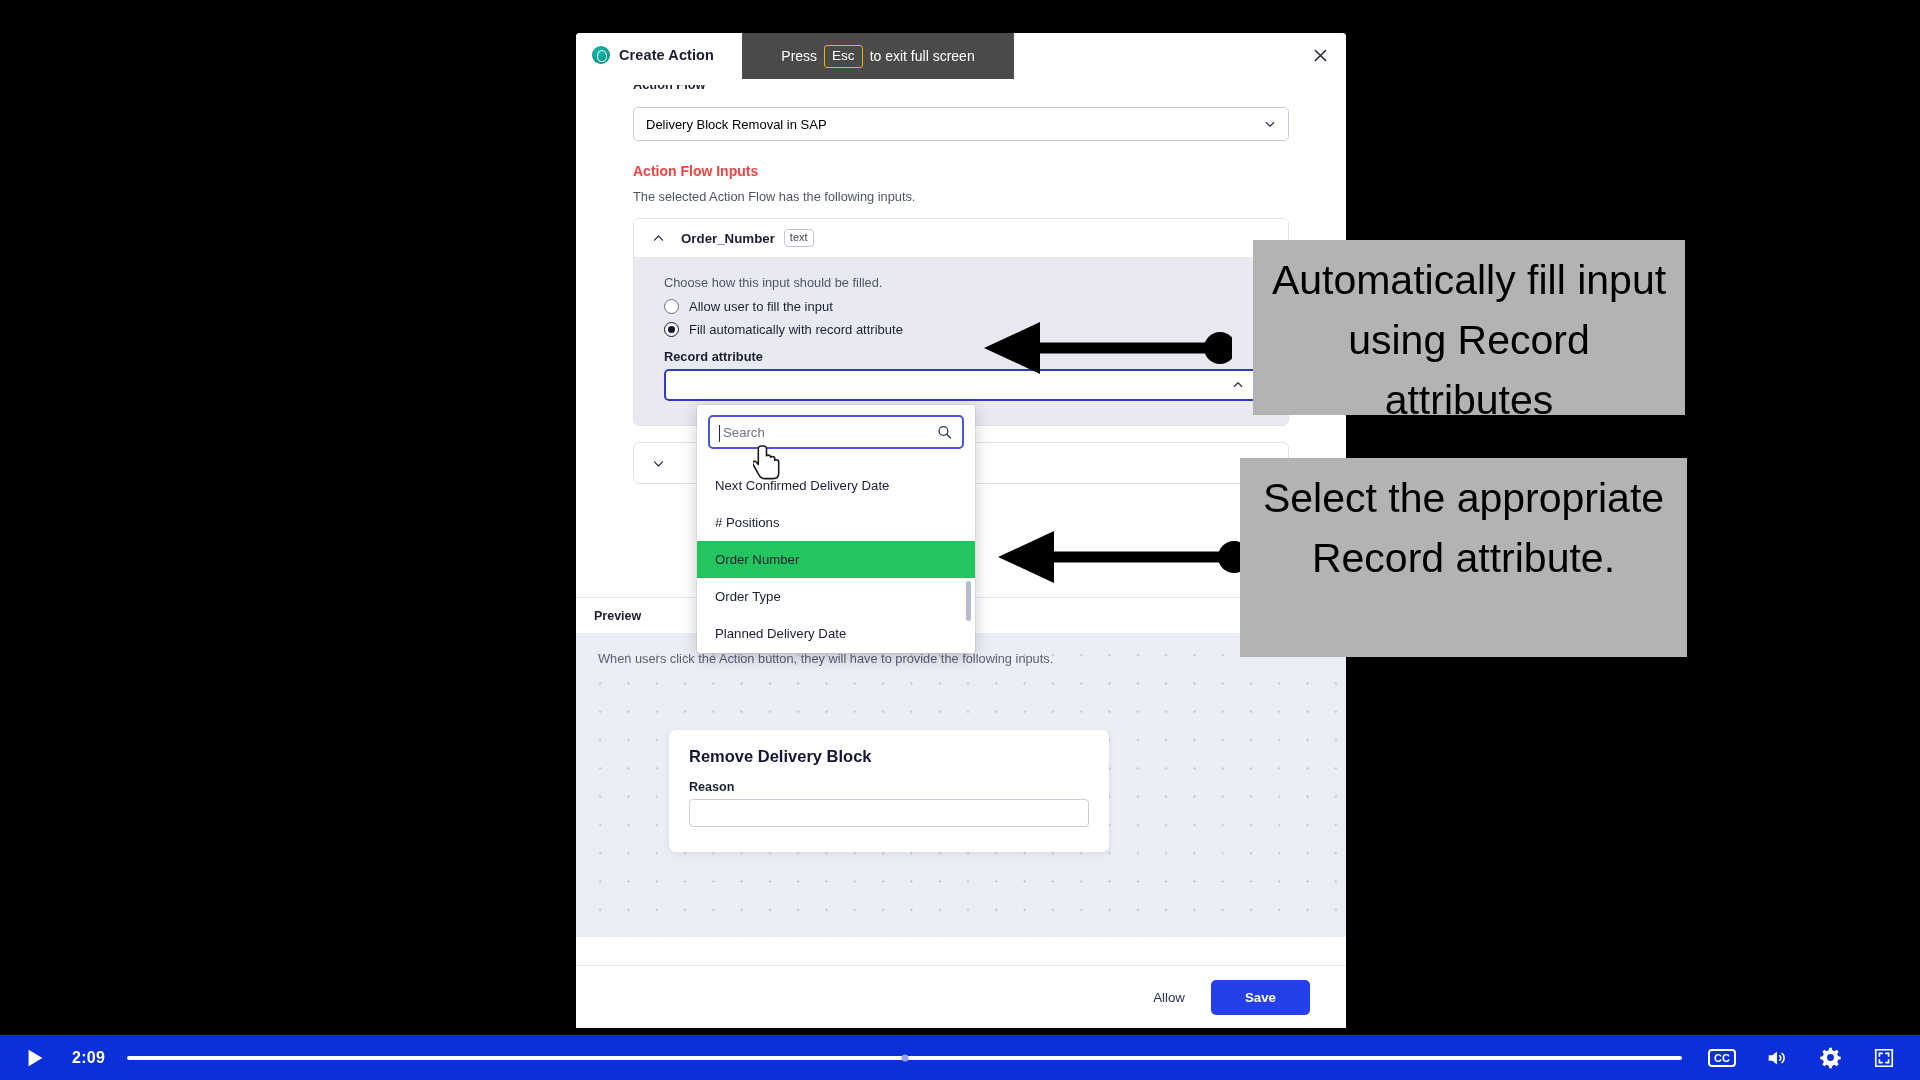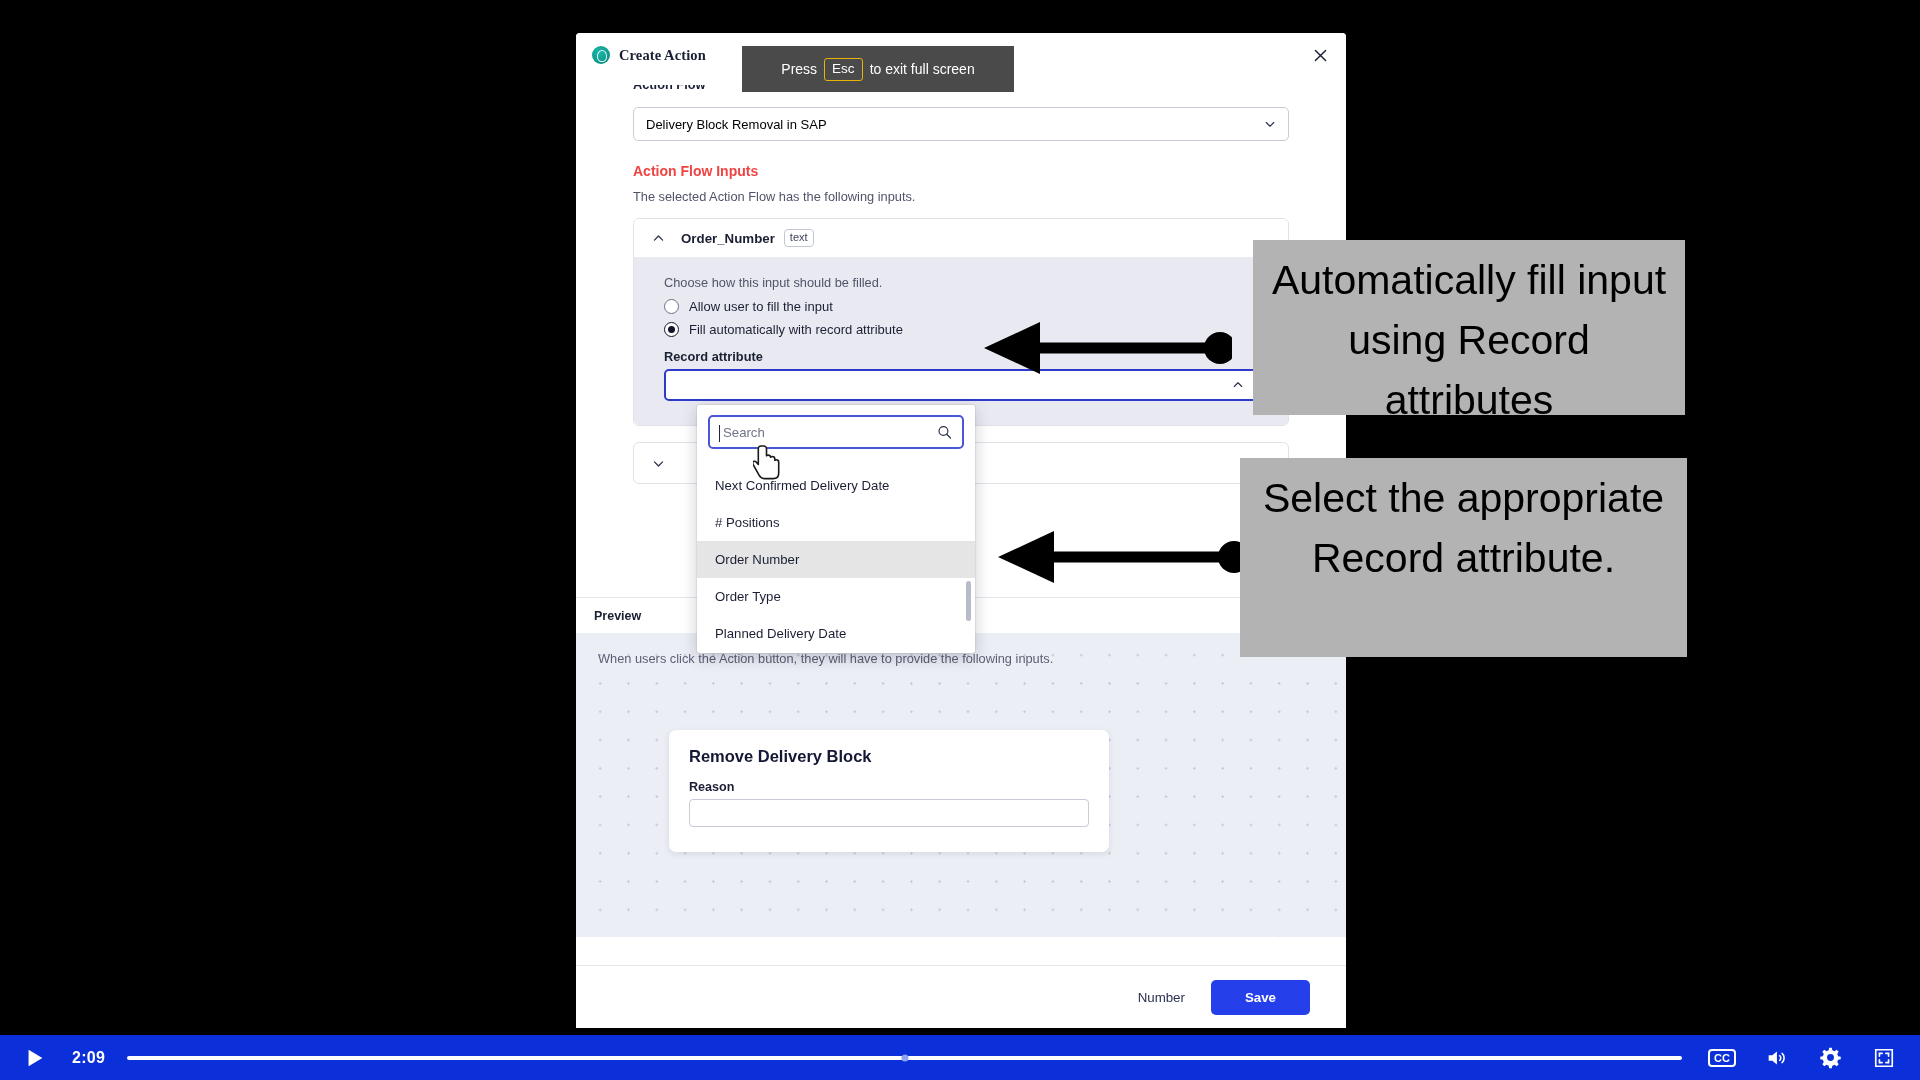--- a/index.html
+++ b/index.html
@@ -29,21 +29,21 @@
   }
   .brand-logo {
     width: 18px; height: 18px; border-radius: 50%;
     background: radial-gradient(circle at 40% 35%, #1fb8ad 0%, #0f9d8f 55%, #0b7f74 100%);
     margin-right: 9px; flex: 0 0 auto; position: relative;
   }
   .brand-logo::after {
     content: ""; position: absolute; left: 5px; top: 4px; width: 8px; height: 10px;
     border-radius: 50% 50% 45% 45%; border: 1.6px solid #e8fbf8;
   }
-  .modal-title { font-size: 14.5px; font-weight: bold; color: #1b1f33; letter-spacing: .1px; font-family: Liberation Serif, serif; }
+  .modal-title { font-size: 14.5px; font-weight: bold; color: #1b1f33; letter-spacing: .1px; }
   .modal-close {
     position: absolute; right: 14px; top: 10px; width: 24px; height: 24px;
     display: flex; align-items: center; justify-content: center; cursor: pointer;
   }
   .modal-close svg { width: 17px; height: 17px; }
 
   
   .modal-body {
     position: absolute; left: 0; top: 52px; width: 770px; height: 951px;
     background: #fff; overflow: hidden;
@@ -172,32 +172,32 @@
   .dd-search input::placeholder { color: #6f7487; }
   .dd-caret {
     position: absolute; left: 9px; top: 8px; width: 1.4px; height: 17px; background: #20243b;
   }
   .dd-search-icon { position: absolute; right: 10px; top: 50%; transform: translateY(-50%); width: 15px; height: 15px; }
   .dd-list { position: relative; padding-top: 9px; }
   .dd-item {
     height: 37px; display: flex; align-items: center; padding: 0 18px;
     font-size: 13.2px; color: #1b1f33; cursor: pointer;
   }
-  .dd-item.active { background: #e5e5e5; }
+  .dd-item.active { background: #22c55e; }
   .dd-scrollbar {
     position: absolute; right: 4px; top: 123px; width: 5px; height: 40px;
     background: #b8bcca; border-radius: 3px;
   }
 
   
   #cursor { position: absolute; left: 753px; top: 444px; width: 34px; height: 40px; z-index: 60; pointer-events: none; }
 
   
   #esc-toast {
-    position: absolute; left: 742px; top: 46px; width: 272px; height: 46px;
+    position: absolute; left: 742px; top: 33px; width: 272px; height: 46px;
     background: #4a4a4a; color: #fff; display: flex; align-items: center;
     justify-content: center; gap: 7px; font-size: 14px; z-index: 70;
   }
   .esc-key {
     border: 1px solid #eab308; border-radius: 3px; padding: 1px 7px 2px;
     font-size: 13.5px; line-height: 18px;
   }
 
   
   .anno-arrow { position: absolute; z-index: 50; }
@@ -317,21 +317,21 @@
           <div class="preview-hint">When users click the Action button, they will have to provide the following inputs.</div>
           <div class="preview-card">
             <div class="preview-card-title">Remove Delivery Block</div>
             <div class="preview-card-label">Reason</div>
             <div class="preview-card-input"></div>
           </div>
         </div>
       </div>
 
       <div class="modal-footer">
-        <button class="btn-cancel">Number</button>
+        <button class="btn-cancel">Allow</button>
         <button class="btn-save">Save</button>
       </div>
     </div>
 
     <div id="attr-dropdown">
       <div class="dd-search-wrap">
         <div class="dd-search">
           <span class="dd-caret"></span>
           <input type="text" placeholder="Search" style="">
           <svg class="dd-search-icon" viewBox="0 0 20 20" aria-hidden="true">

